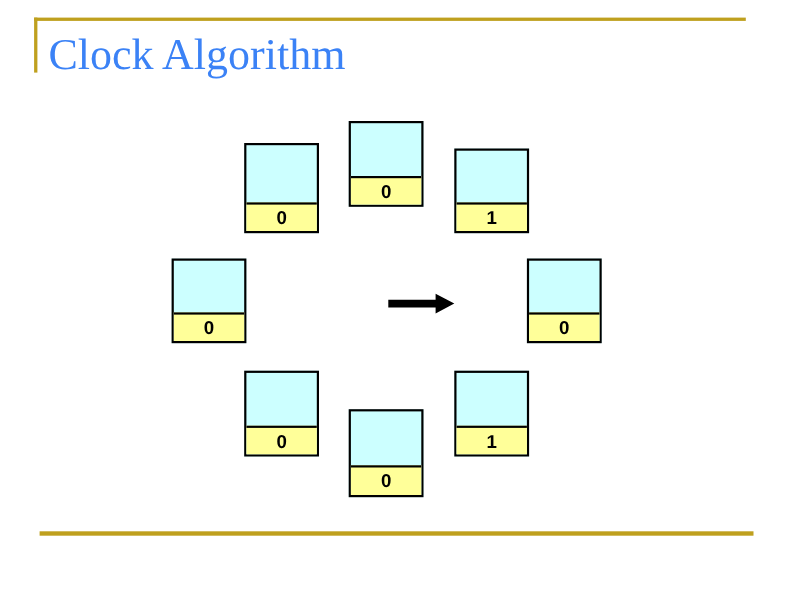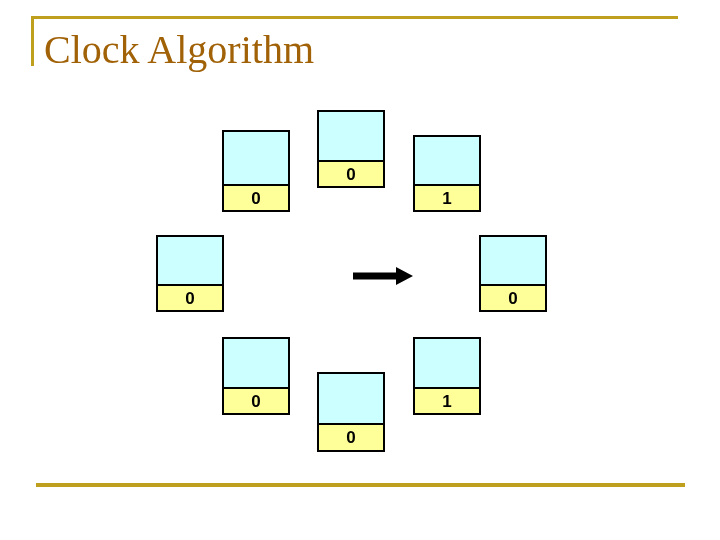--- a/index.html
+++ b/index.html
@@ -46,21 +46,21 @@
     background: #bfa01e;
   }
 
   .slide-title {
     position: absolute;
     left: 44px;
     top: 27px;
     font-family: "Liberation Serif", "DejaVu Serif", serif;
     font-size: 40px;
     line-height: 46px;
-    color: #a16207;
+    color: #3b82f6;
     white-space: nowrap;
   }
 
   
   .frame {
     position: absolute;
     box-sizing: border-box;
     border: 2px solid #000000;
     background: #ccffff;
   }

